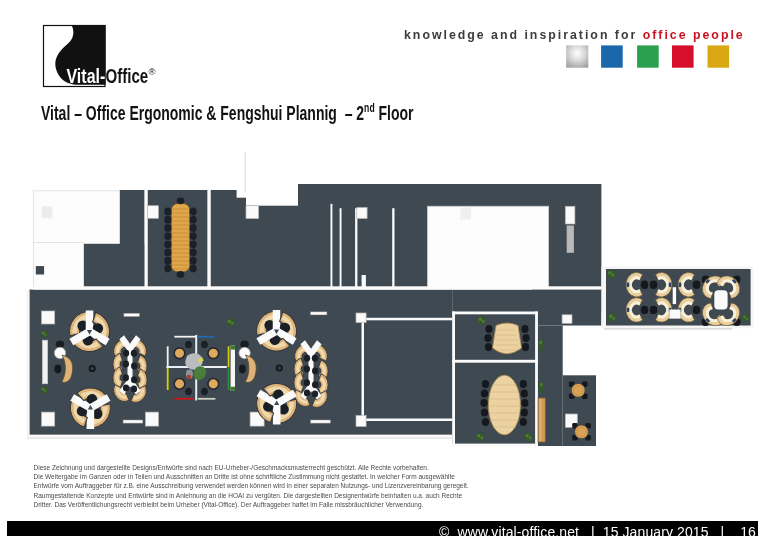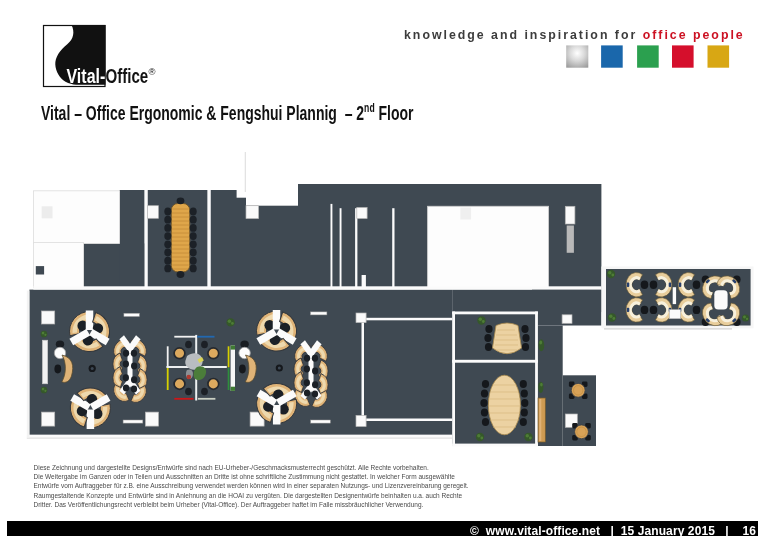--- a/index.html
+++ b/index.html
@@ -447,13 +447,13 @@
 <div class="abs" style="left:33.5px;top:462.5px;font-size:6.5px;line-height:9.35px;color:#4a4a4a;white-space:nowrap">
 Diese Zeichnung und dargestellte Designs/Entwürfe sind nach EU-Urheber-/Geschmacksmusterrecht geschützt. Alle Rechte vorbehalten.<br>
 Die Weitergabe im Ganzen oder in Teilen und Ausschnitten an Dritte ist ohne schriftliche Zustimmung nicht gestattet. In welcher Form ausgewählte<br>
 Entwürfe vom Auftraggeber für z.B. eine Ausschreibung verwendet werden können wird in einer separaten Nutzungs- und Lizenzvereinbarung geregelt.<br>
 Raumgestaltende Konzepte und Entwürfe sind in Anlehnung an die HOAI zu vergüten. Die dargestellten Designentwürfe beinhalten u.a. auch Rechte<br>
 Dritter. Das Veröffentlichungsrecht verbleibt beim Urheber (Vital-Office). Der Auftraggeber haftet im Falle missbräuchlicher Verwendung.
 </div>
 
 <div class="abs" style="left:6.6px;top:521.3px;width:751.6px;height:14.8px;background:#000"></div>
 
-<div class="abs" style="left:406px;top:524.3px;width:350px;font-size:12px;font-weight:bold;color:#fff;text-align:right;letter-spacing:0.1px;white-space:nowrap">©&nbsp;&nbsp;www.vital-office.net&nbsp;&nbsp;&nbsp;|&nbsp;&nbsp;15 January 2015&nbsp;&nbsp;&nbsp;|&nbsp;&nbsp;&nbsp;&nbsp;16</div>
+<div class="abs" style="left:406px;top:524.3px;width:350px;font-size:14px;font-weight:normal;color:#fff;text-align:right;letter-spacing:0.1px;white-space:nowrap">©&nbsp;&nbsp;www.vital-office.net&nbsp;&nbsp;&nbsp;|&nbsp;&nbsp;15 January 2015&nbsp;&nbsp;&nbsp;|&nbsp;&nbsp;&nbsp;&nbsp;16</div>
 
 </body></html>

